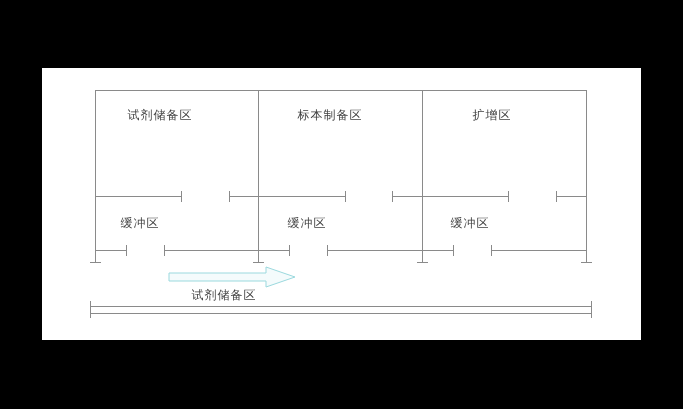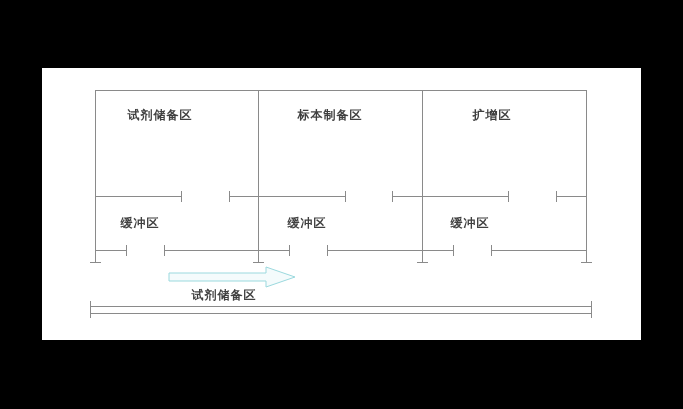--- a/index.html
+++ b/index.html
@@ -7,21 +7,21 @@
     width:683px;height:409px;
     background:var(--canvas,#000);
     position:relative;
     font-family:"Liberation Sans","DejaVu Sans",sans-serif;
     overflow:hidden;
   }
   .paper{
     position:absolute;left:42px;top:68px;width:599px;height:272px;
     background:var(--paper,#fff);
   }
-  .plan{position:absolute;left:0;top:0;width:100%;height:100%;font-weight:bold;}
+  .plan{position:absolute;left:0;top:0;width:100%;height:100%;}
   .wall-h{position:absolute;height:1px;background:var(--wall,#8a8a8a);}
   .wall-v{position:absolute;width:1px;background:var(--wall,#8a8a8a);}
   .jamb{position:absolute;width:1px;height:11px;background:var(--wall,#8a8a8a);}
   .footing{position:absolute;width:11px;height:1px;background:var(--wall,#8a8a8a);}
   .cap{position:absolute;width:1px;height:17px;background:var(--wall,#8a8a8a);}
   .lbl{
     position:absolute;width:100px;text-align:center;
     font-size:12px;line-height:16px;color:var(--text,#3f3f3f);
     letter-spacing:1px;white-space:nowrap;
   }

